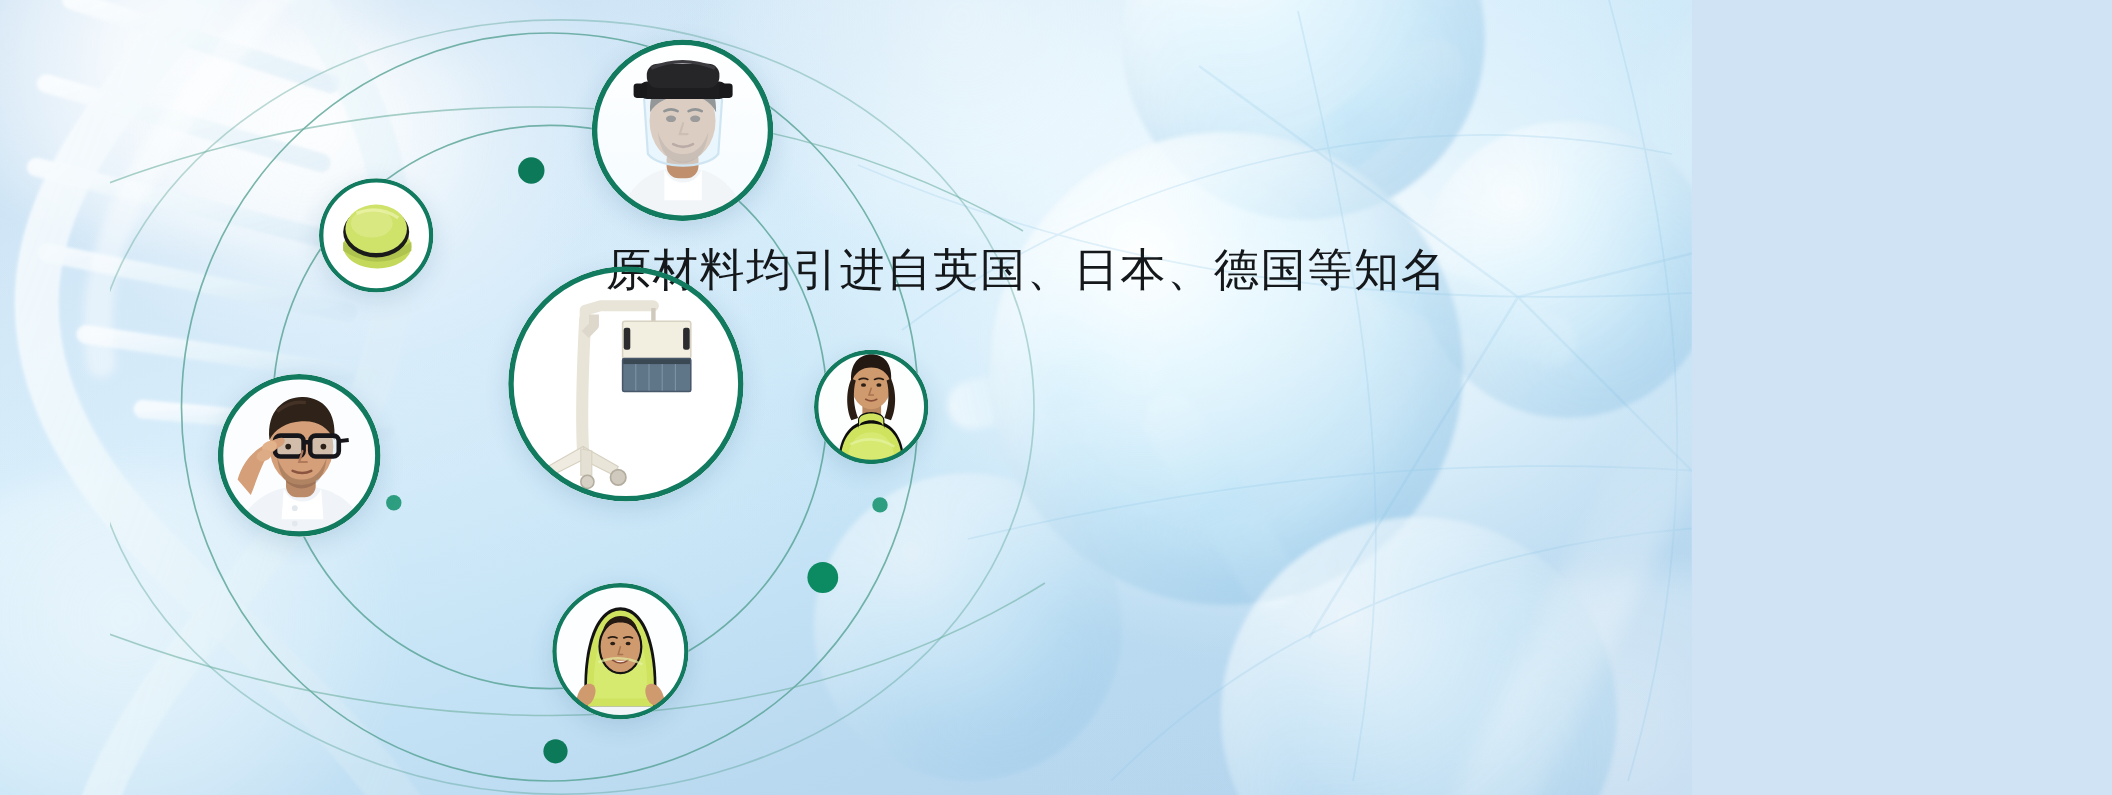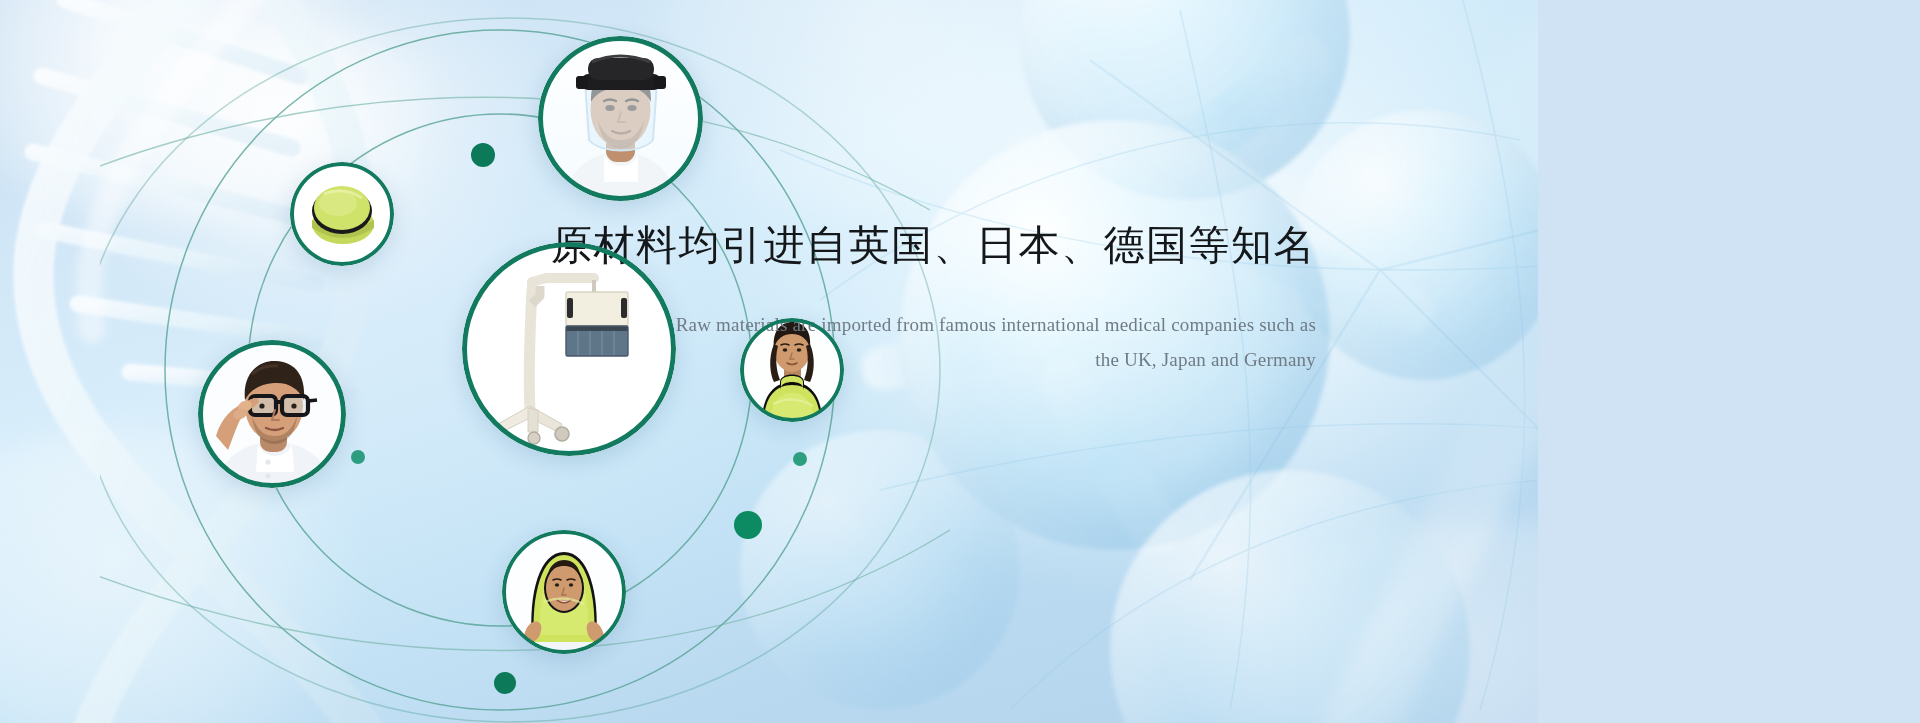--- a/index.html
+++ b/index.html
@@ -487,19 +487,15 @@
         <path d="M42 72 q20 -8 40 2" stroke="#e8f4a6" stroke-width="2.4" fill="none" opacity=".65"></path>
       </g>
     </svg>
     <div class="ring"></div>
   </div>
 
   <div class="copy">
     <h1 class="headline">
       <span class="l1">原材料均引进自英国、日本、德国等知名</span>
     </h1>
-    <p class="subcopy">
-      <span>Raw materials are imported from famous international medical companies such as</span><br>
-      <span>the UK, Japan and Germany</span>
-    </p>
   </div>
 
 </div>
 
 </body></html>

